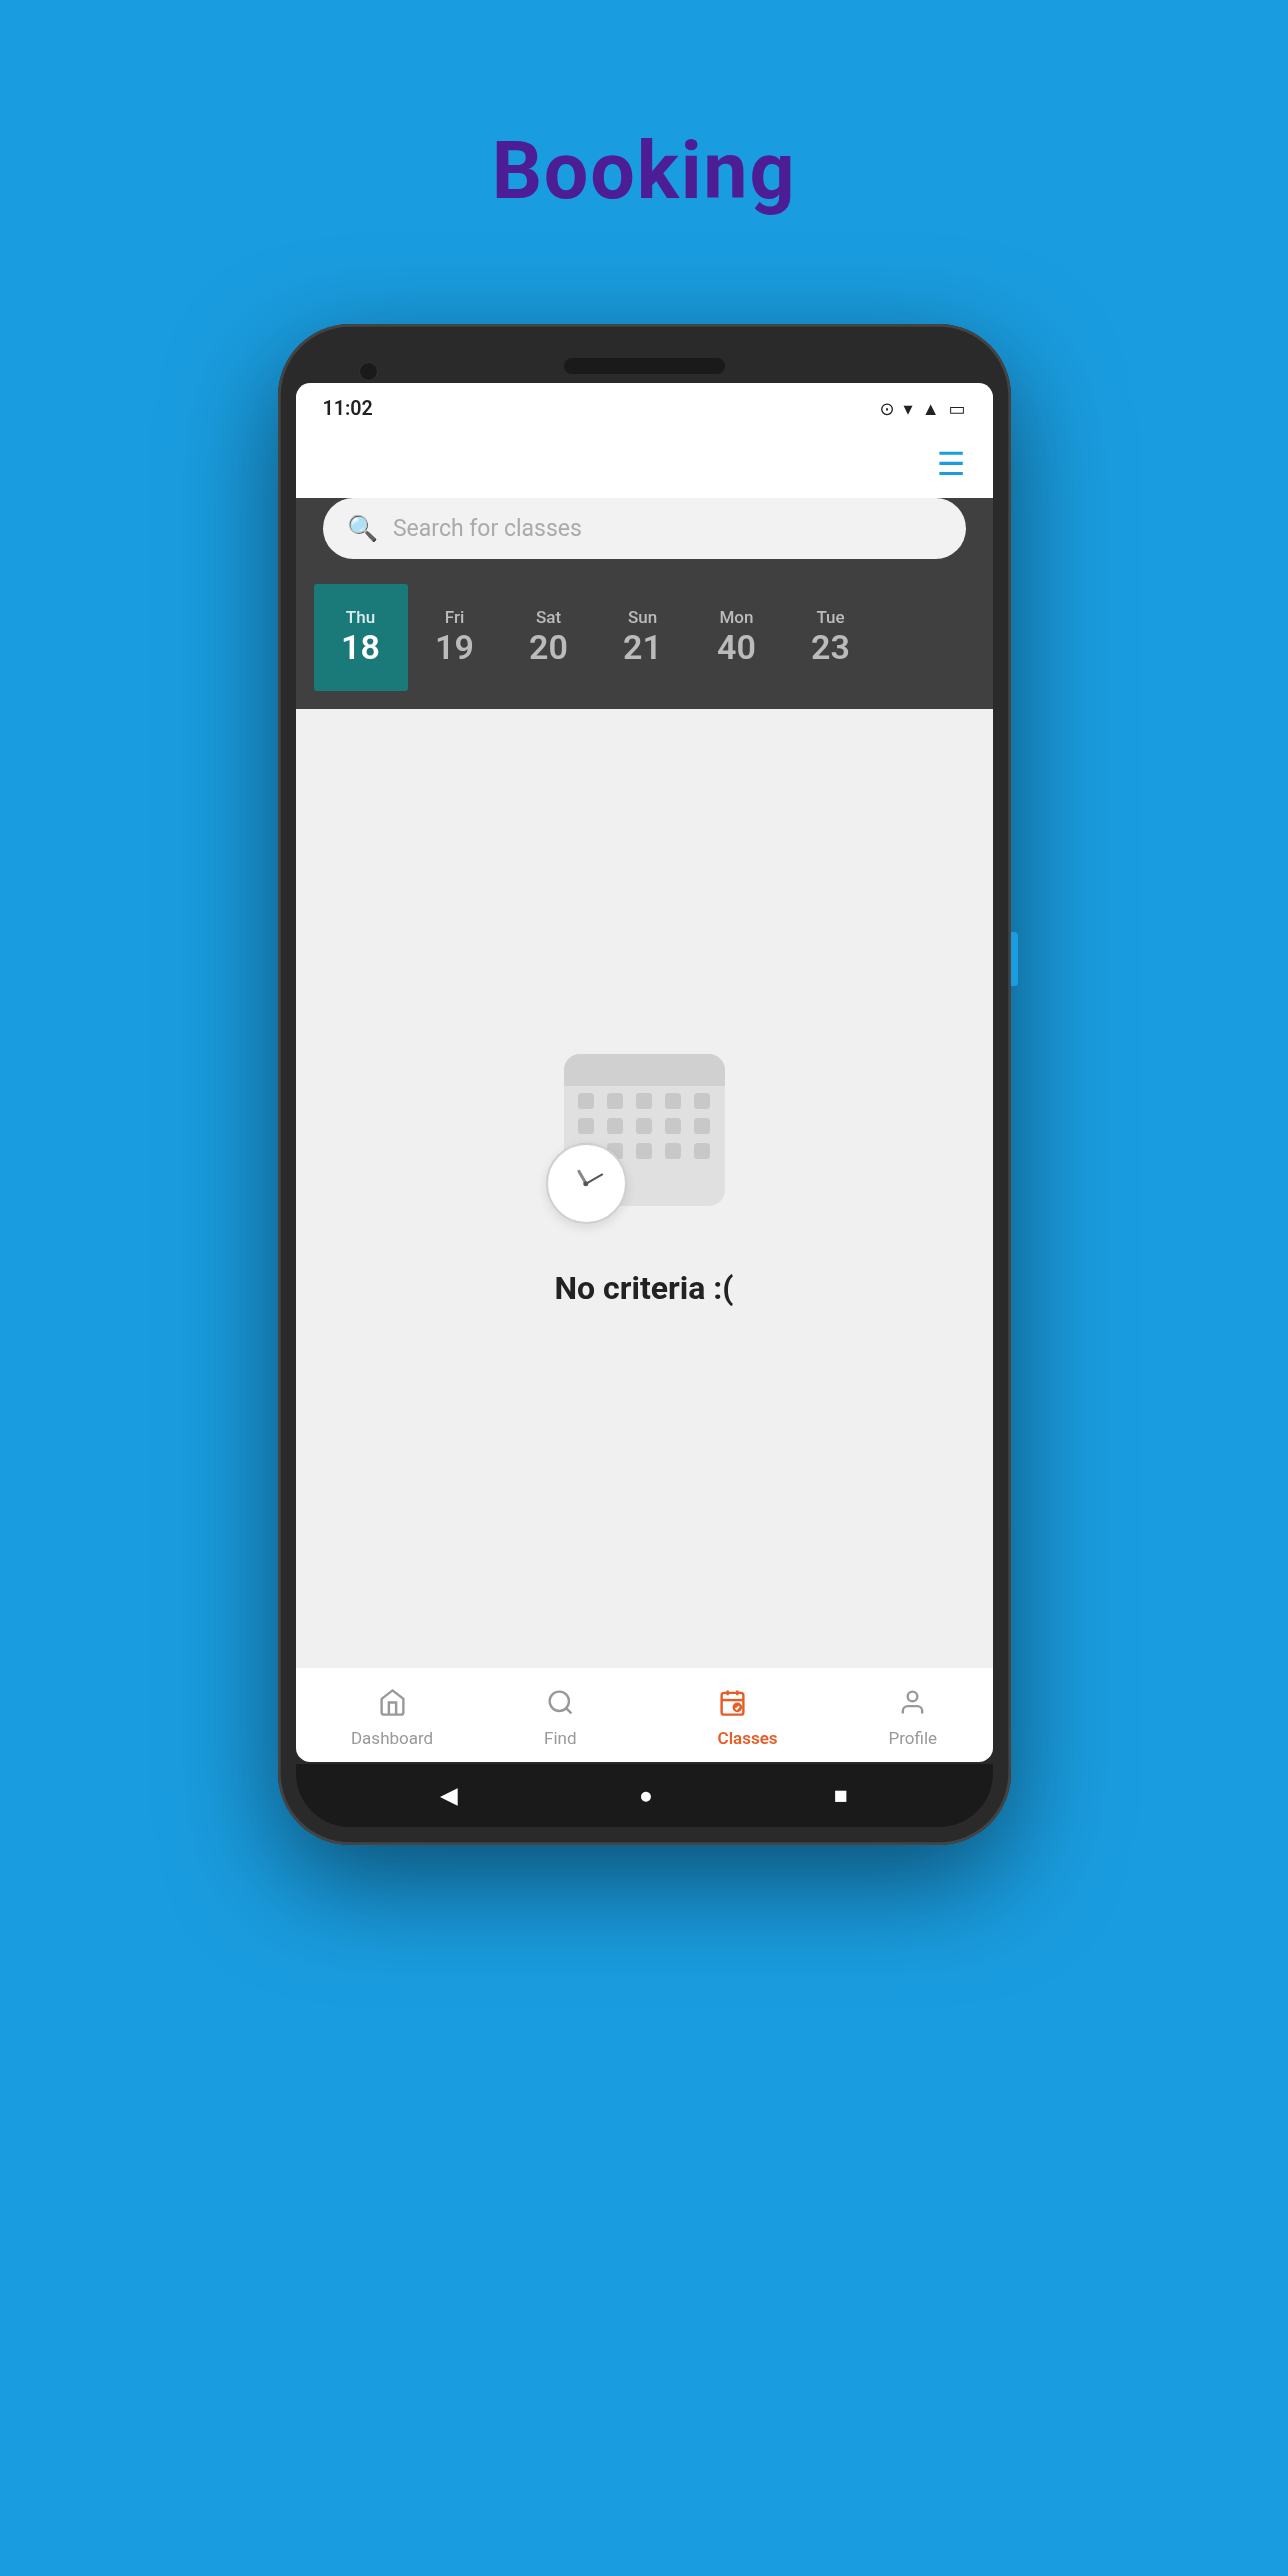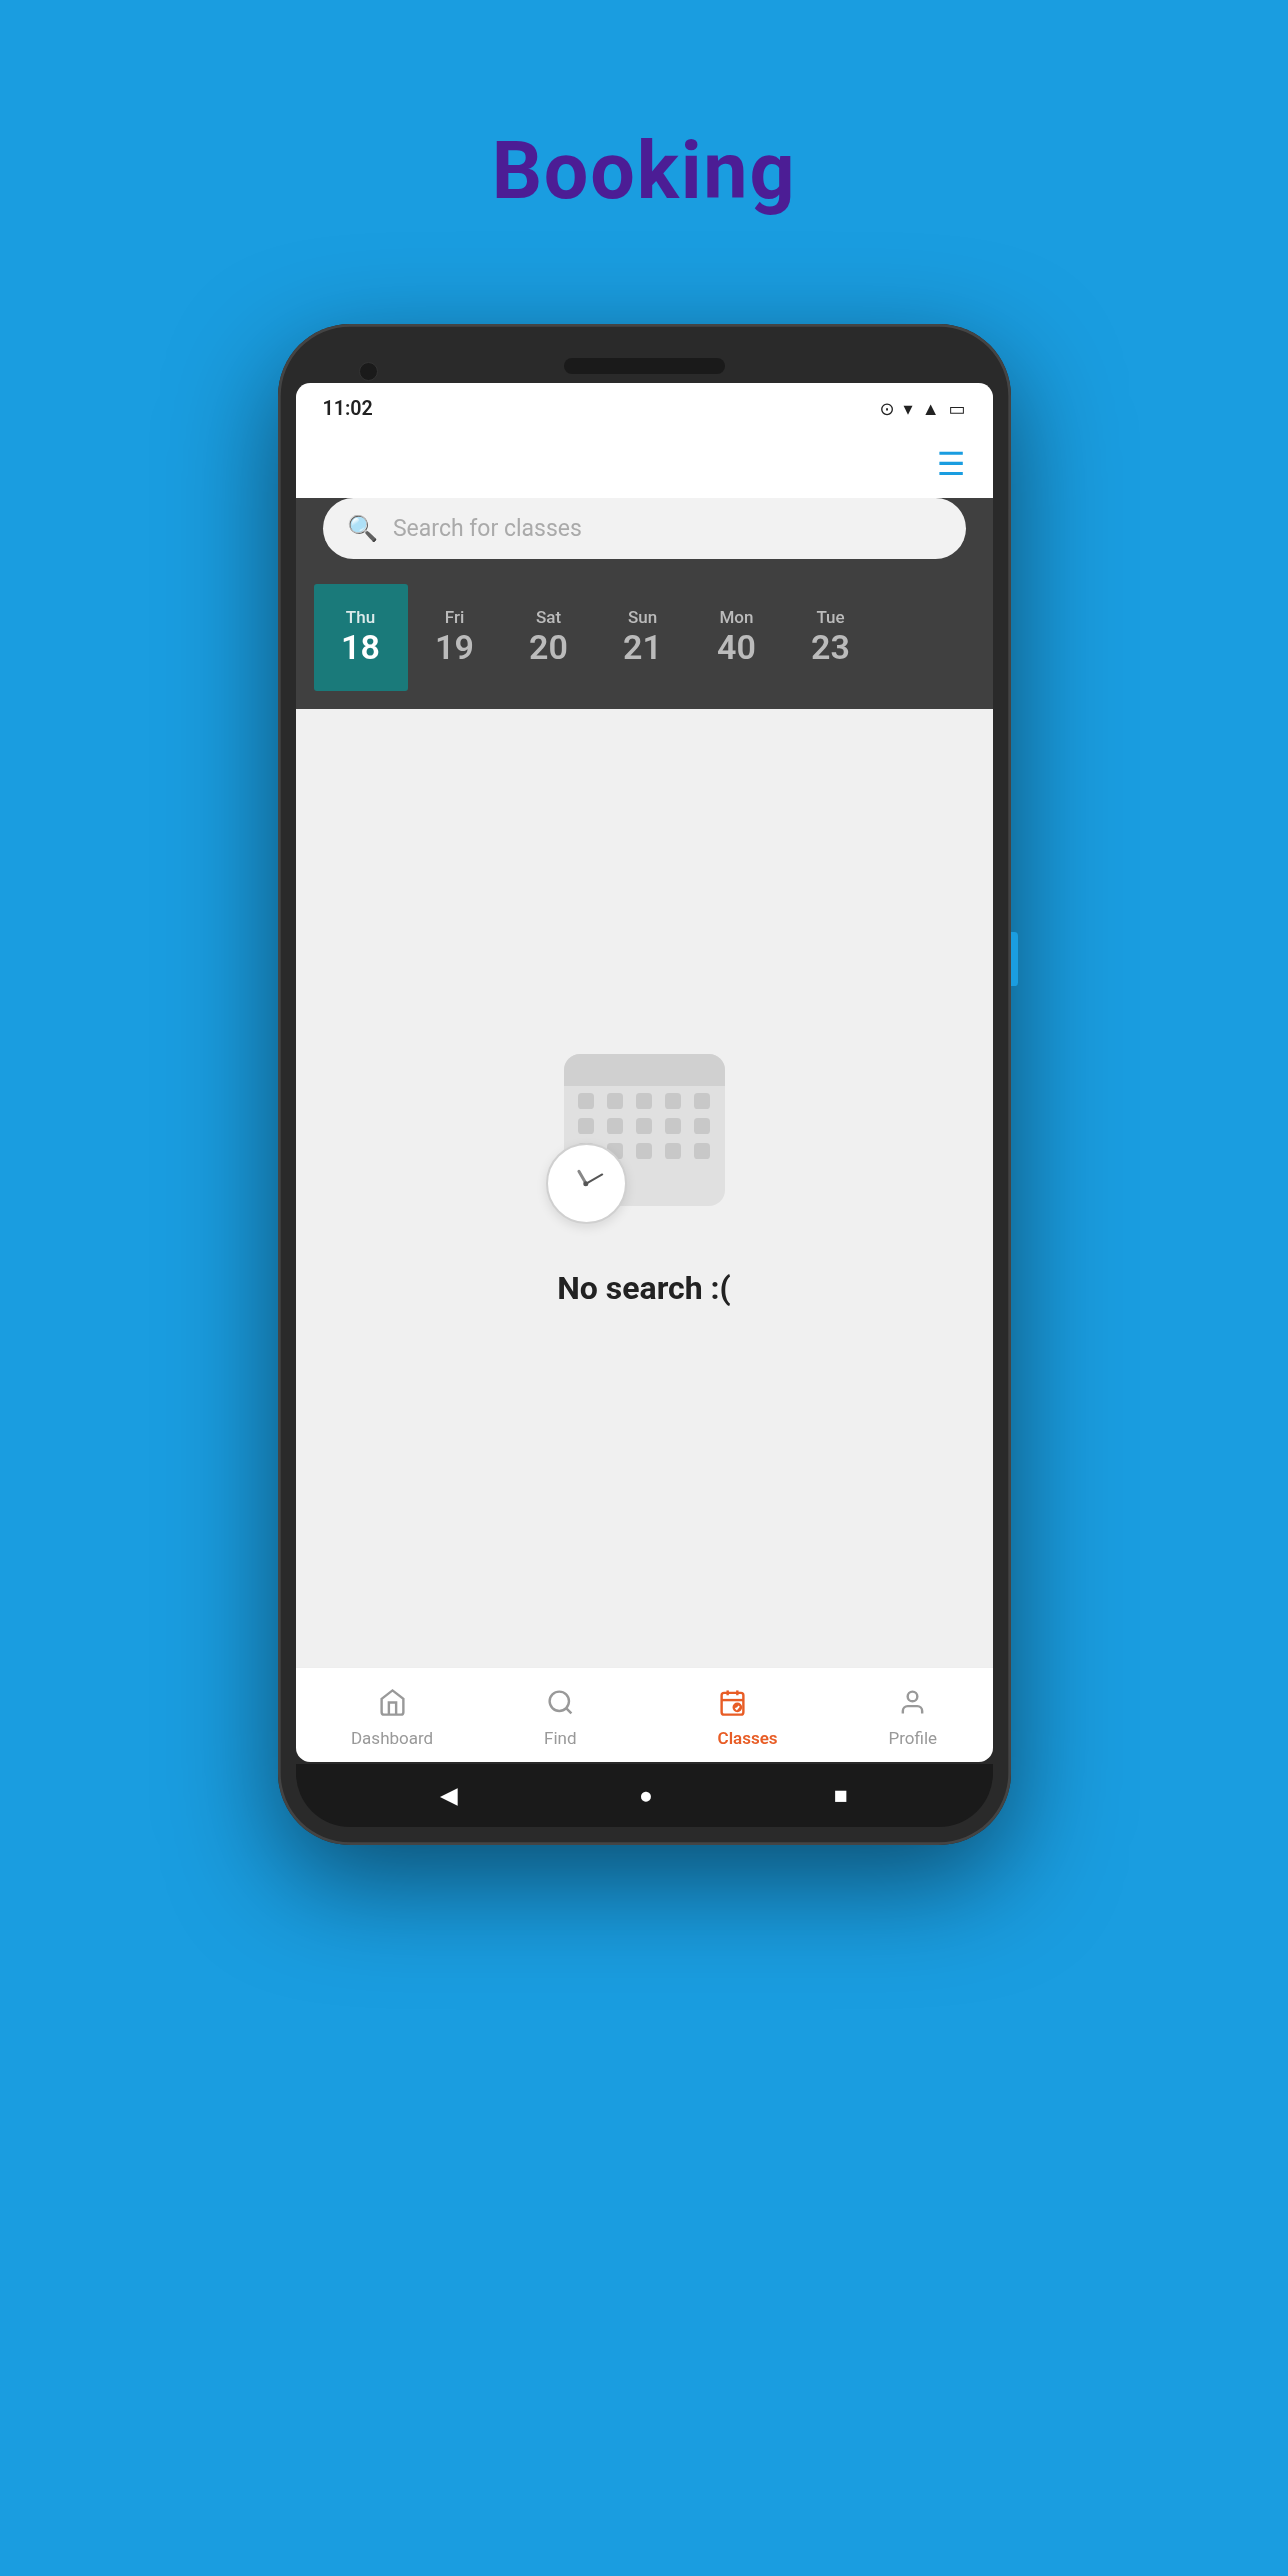--- a/index.html
+++ b/index.html
@@ -445,21 +445,21 @@
         </div>
         <div class="clock-circle">
           <div class="clock-hands">
             <div class="clock-hand-hour"></div>
             <div class="clock-hand-min"></div>
             <div class="clock-center"></div>
           </div>
         </div>
       </div>
 
-      <div class="no-matches-title">No search :(</div>
+      <div class="no-matches-title">No criteria :(</div>
     </div>
 
     <div class="bottom-nav">
 
     <div class="nav-item">
     <span class="nav-icon"><svg width="29" height="29" viewBox="0 0 24 24" fill="none" stroke="#999" stroke-width="2">
               <path d="M3 9l9-7 9 7v11a2 2 0 0 1-2 2H5a2 2 0 0 1-2-2z"></path>
               <polyline points="9 22 9 12 15 12 15 22"></polyline>
             </svg></span>
     <span class="nav-label">Dashboard</span>

